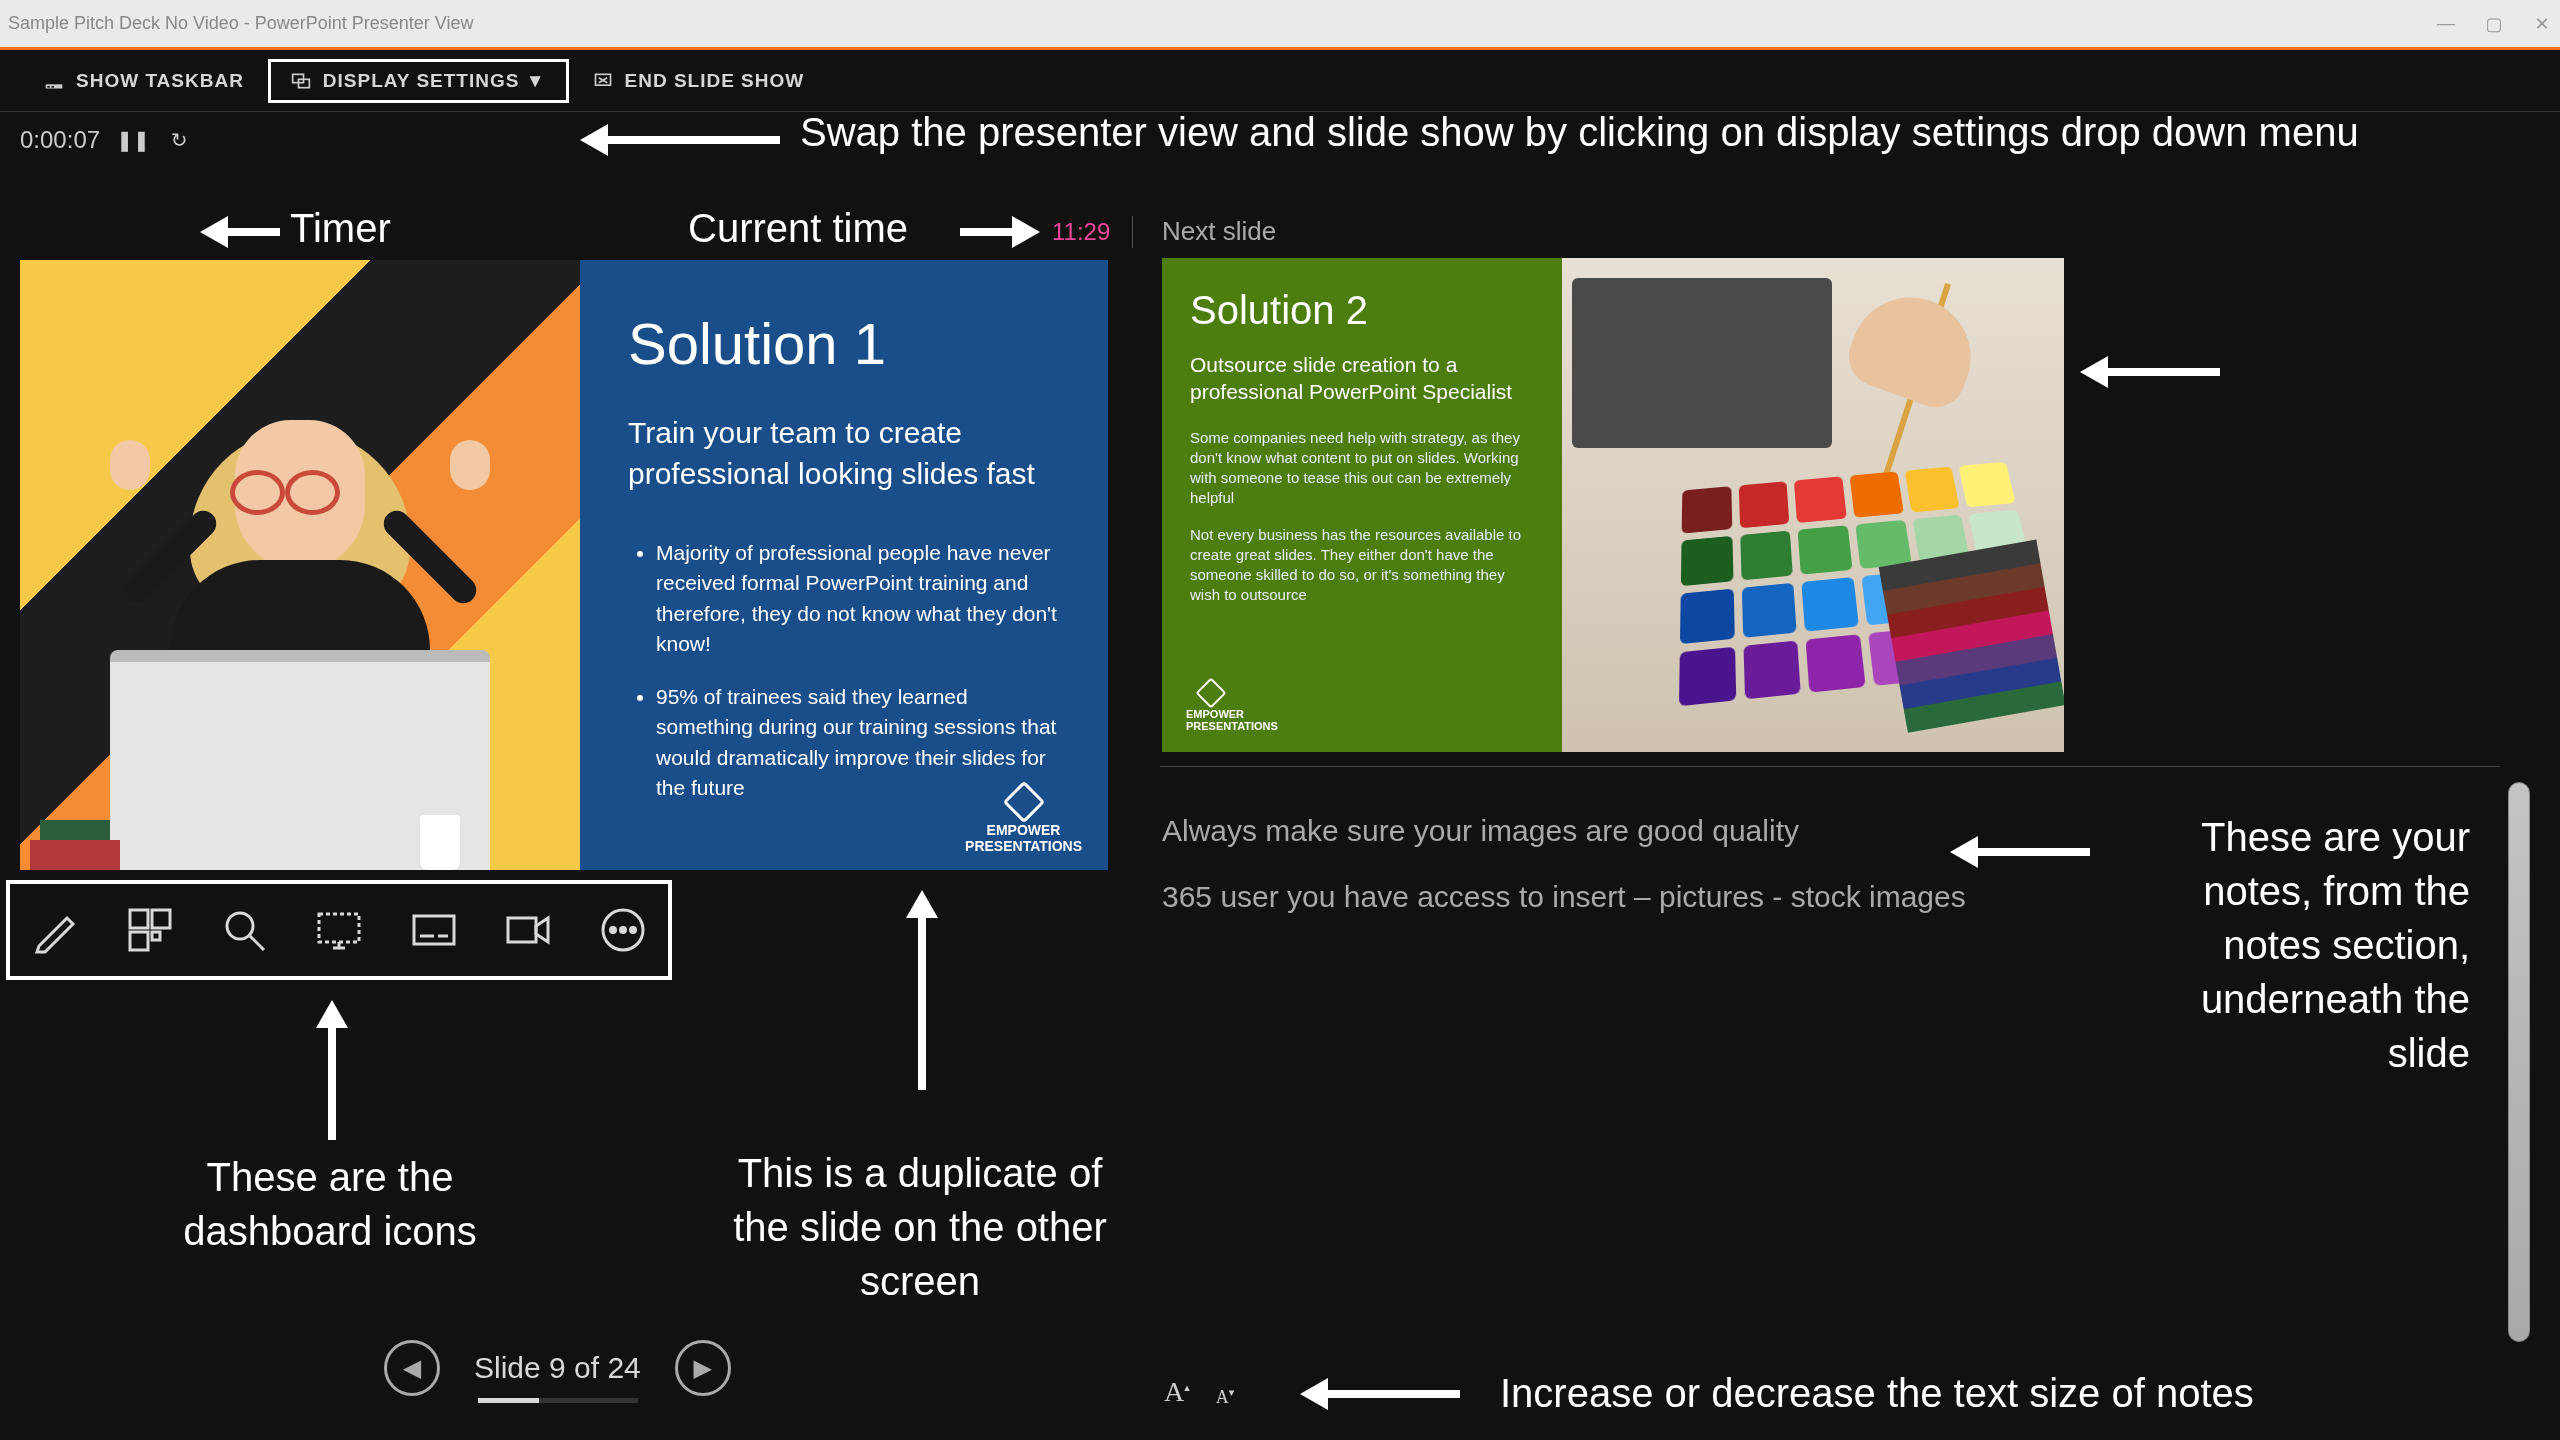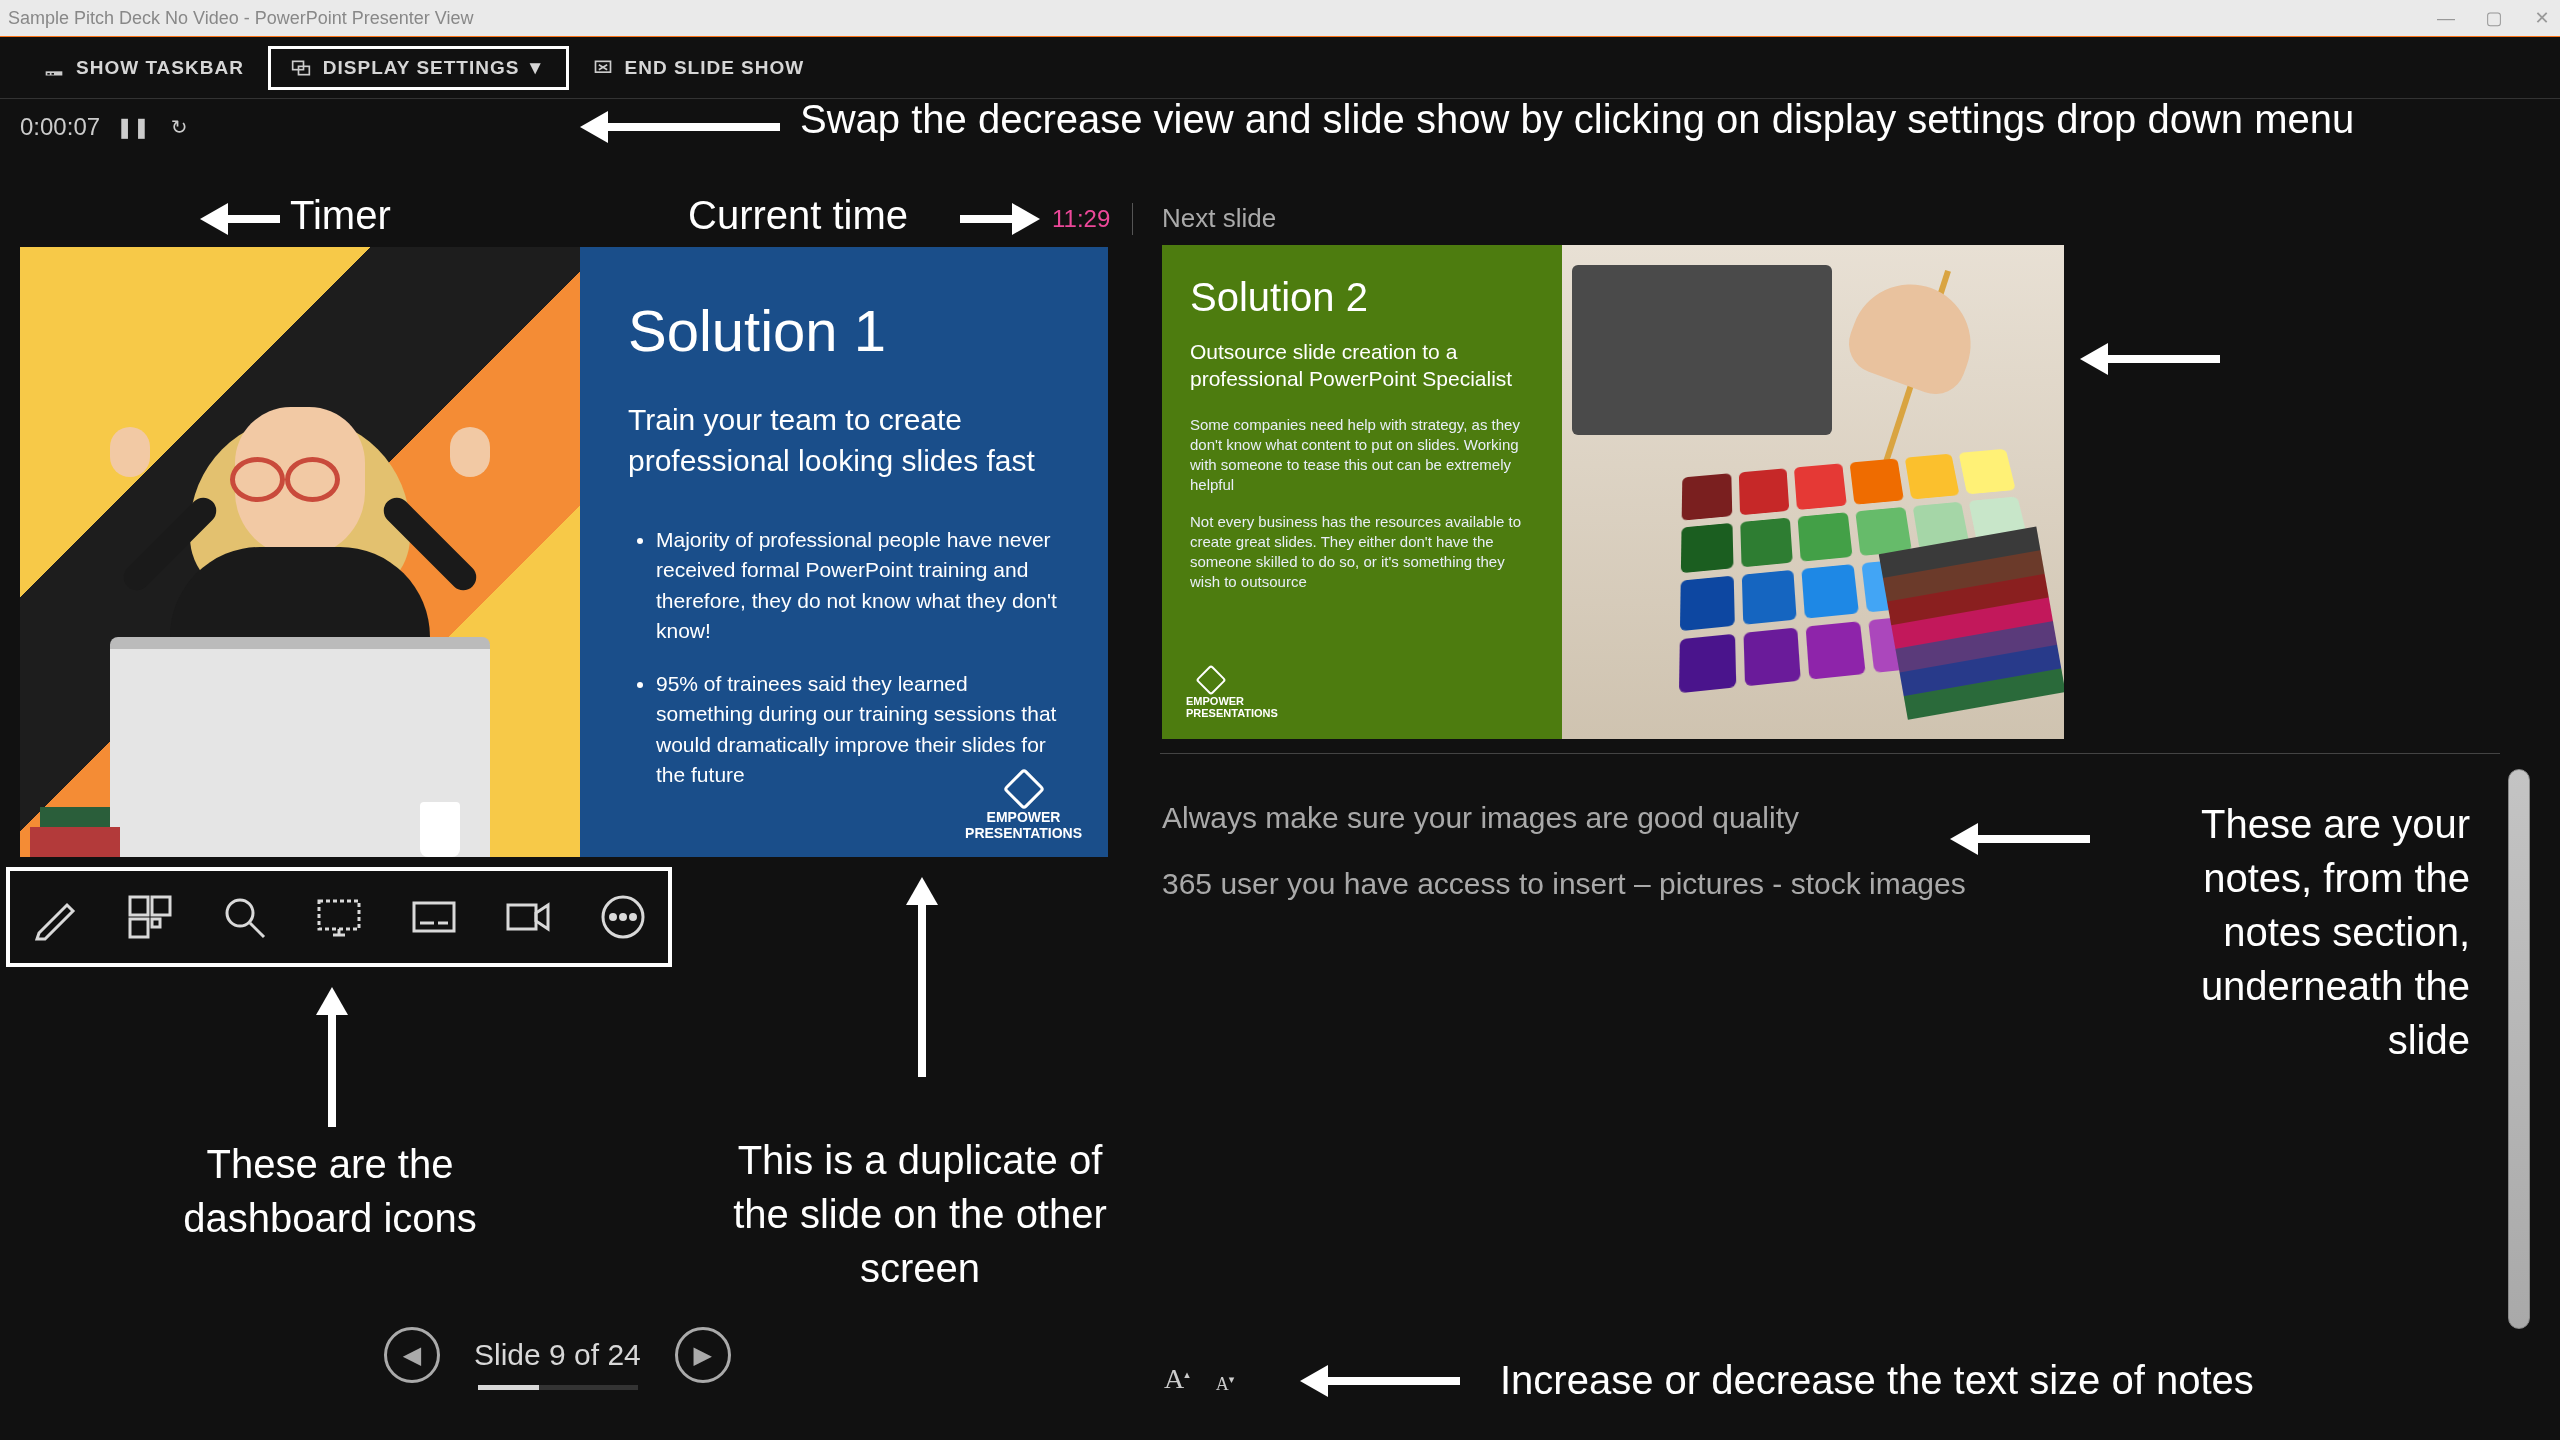--- a/index.html
+++ b/index.html
@@ -1,22 +1,22 @@
 <!DOCTYPE html>
 <html><head>
 <meta charset="utf-8">
 <style>
   * { box-sizing: border-box; margin: 0; padding: 0; }
   html, body { width: 2560px; height: 1440px; overflow: hidden; font-family: "Segoe UI", Arial, sans-serif; }
   body { background: #f0f0f0; }
 
   
   .titlebar {
-    height: 37px; background: #eaeaea; display: flex; align-items: center;
-    justify-content: space-between; padding: 0 8px; border-bottom: 1px solid #f97316;
+    height: 50px; background: #eaeaea; display: flex; align-items: center;
+    justify-content: space-between; padding: 0 8px; border-bottom: 3px solid #f97316;
   }
   .titlebar .title { font-size: 18px; color: #888; }
   .titlebar .winbtns { display: flex; gap: 28px; }
   .titlebar .winbtn { width: 20px; height: 20px; display: flex; align-items: center; justify-content: center; color: #999; font-size: 18px; }
 
   
   .app {
     width: 2560px; height: 1404px; background: #111; color: #e8e8e8; position: relative;
   }
 
@@ -210,21 +210,21 @@
       <span>END SLIDE SHOW</span>
     </div>
   </div>
 
   <div class="arrow-cont top-arrow-left">
     <div class="arr-h">
         <div class="arrow-left-head"></div>
         <div class="arrow-left-line"></div>
       </div>
   </div>
-  <div class="top-ann">Swap the decrease view and slide show by clicking on display settings drop down menu</div>
+  <div class="top-ann">Swap the presenter view and slide show by clicking on display settings drop down menu</div>
 
   <div class="sub-row">
     <div class="timer-block">
       <span class="timer-val">0:00:07</span>
       <span class="ic-btn">❚❚</span>
       <span class="ic-btn">↻</span>
     </div>
   </div>
   <div class="arrow-cont arrow-timer">
     <div class="arr-h">

